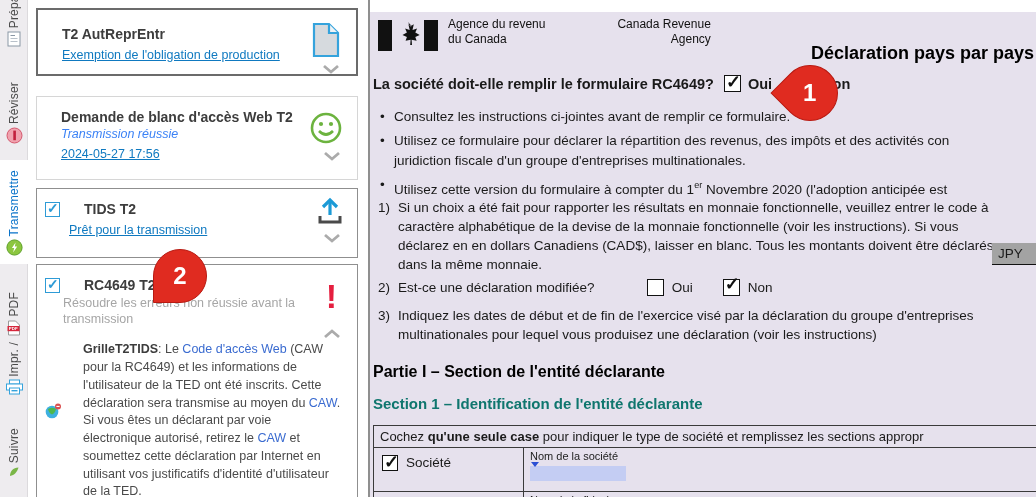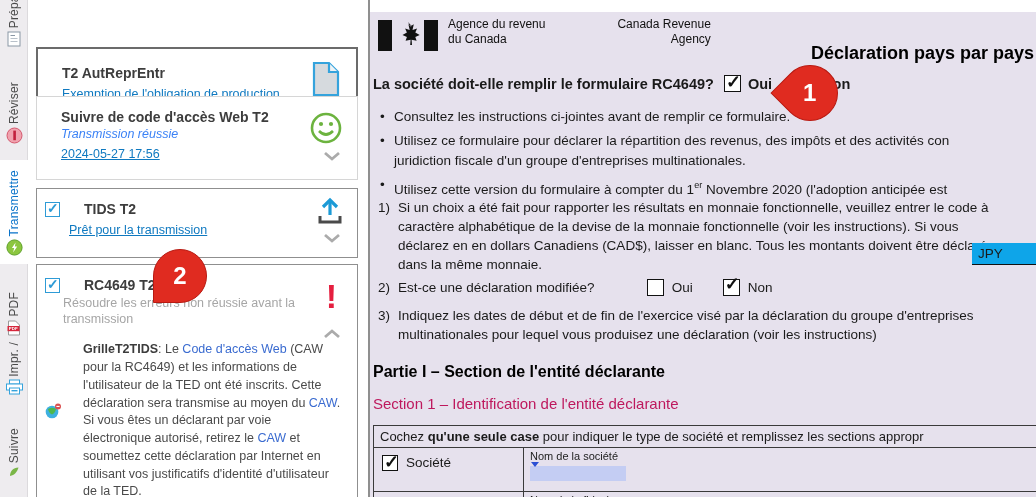--- a/index.html
+++ b/index.html
@@ -16,21 +16,21 @@
   #tab-preparer { top:-20px; }
   #tab-reviser { top:82px; }
   #tab-transmettre { top:160px; }
   #tab-impr { top:286px; }
   #tab-impr .vlabel { margin-top:6px; }
   #tab-suivre { top:428px; }
 
   
   .sidebar { position:absolute; left:28px; top:0; width:342px; height:497px; background:#ffffff; border-right:2px solid #8f8f8f; }
   .card { position:absolute; left:8px; right:10px; background:#fff; border:1px solid #c9c9c9; cursor:pointer; }
-  .card1 { top:8px; height:84px; border:2px solid #6b6b6b;margin-top:39px; }
+  .card1 { top:8px; height:68px; border:2px solid #6b6b6b; }
   .card2 { top:96px; height:84px; border:1px solid #d6d6d6; }
   .card3 { top:188px; height:70px; border:1px solid #8f8f8f; }
   .card4 { top:264px; height:270px; border:1px solid #8f8f8f; }
   .card-title { font-size:14px; font-weight:bold; color:#3d3d3d; }
   .card1 .card-title { margin:16px 0 3px 24px; }
   .card2 .card-title { margin:12px 0 2px 24px; }
   .card-link { font-size:12.5px; color:#0f79c0; text-decoration:underline; cursor:pointer; display:inline-block; }
   .card1 .card-link { margin-left:24px; }
   .card2 .card-link { margin-left:24px; }
   .status-green { font-size:12.5px; font-style:italic; color:#3b82f6; margin:0 0 3px 24px; }
@@ -82,24 +82,24 @@
   .qitem { position:absolute; left:8px; display:flex; font-size:13.5px; line-height:19px; }
   .qnum { width:20px; flex:0 0 auto; }
   .qtext { width:608px; }
   #q1 { top:186px; }
   #q2 { top:266px; align-items:center; }
   #q2 .qtext { width:auto; }
   #q3 { top:294px; }
   .q2cb { display:flex; align-items:center; gap:8px; font-size:13.5px; }
   .gap50 { width:52px; } .gap28 { width:30px; }
 
-  .jpy-field { position:absolute; top:231px; right:0; width:64px; height:22px; background:#0ea5e9; border-bottom:1.6px solid #111; font-size:13.5px; padding:3px 0 0 6px; cursor:text; }
+  .jpy-field { position:absolute; top:231px; right:0; width:44px; height:22px; background:#a3a3a3; border-bottom:1.6px solid #111; font-size:13.5px; padding:3px 0 0 6px; cursor:text; }
 
   .h-part { position:absolute; top:351px; left:3px; font-size:16px; font-weight:bold; color:#000; }
-  .h-sect { position:absolute; top:383px; left:3px; font-size:15px; font-weight:normal; color:#be185d; }
+  .h-sect { position:absolute; top:383px; left:3px; font-size:15px; font-weight:bold; color:#0f766e; }
 
   .enttable { position:absolute; top:413px; left:3px; width:740px; border:1px solid #3a3a3a; }
   .t-header { border-bottom:1px solid #3a3a3a; font-size:13px; padding:3px 6px; white-space:nowrap; overflow:hidden; }
   .t-row { display:flex; border-bottom:1px solid #3a3a3a; }
   .t-col1 { width:150px; flex:0 0 auto; border-right:1px solid #3a3a3a; display:flex; align-items:flex-start; gap:8px; padding:7px 6px 6px 8px; font-size:13.5px; }
   .t-col2 { flex:1; padding:2px 6px 4px 6px; position:relative; }
   .t-field-label { font-size:11px; color:#222; }
   .t-row1 { height:44px; }
   .t-row2 { height:42px; }
   .bluefield { position:relative; margin-top:4px; width:96px; height:15px; background:#c4cdf3; cursor:text; }
@@ -163,21 +163,21 @@
     <svg class="icon-right" style="right:16px; top:12px;" width="28" height="36">
         <path d="M2 2 h15 l9 9 v23 h-24 z" fill="#d6dade" stroke="#35a3dc" stroke-width="2.2"></path>
         <path d="M17 2 v9 h9" fill="#eef3f6" stroke="#35a3dc" stroke-width="2.2"></path>
       </svg>
     <svg class="chev" style="right:16px; top:54px;" width="18" height="10">
         <path d="M2 2 L9 8 L16 2" fill="none" stroke="#ababab" stroke-width="2.8"></path>
       </svg>
   </div>
 
   <div class="card card2">
-    <div class="card-title">Suivre de code d'accès Web T2</div>
+    <div class="card-title">Demande de blanc d'accès Web T2</div>
     <div class="status-green">Transmission réussie</div>
     <span class="card-link">2024-05-27 17:56</span>
     <svg class="icon-right" style="right:14px; top:14px;" width="34" height="34">
         <circle cx="17" cy="17" r="14" fill="#fff" stroke="#6cb33f" stroke-width="2.6"></circle>
         <circle cx="12" cy="13" r="2.1" fill="#6cb33f"></circle>
         <circle cx="22" cy="13" r="2.1" fill="#6cb33f"></circle>
         <path d="M10 20 q7 7 14 0" fill="none" stroke="#6cb33f" stroke-width="2.6"></path>
       </svg>
     <svg class="chev" style="right:16px; top:54px;" width="18" height="10">
         <path d="M2 2 L9 8 L16 2" fill="none" stroke="#ababab" stroke-width="2.8"></path>

